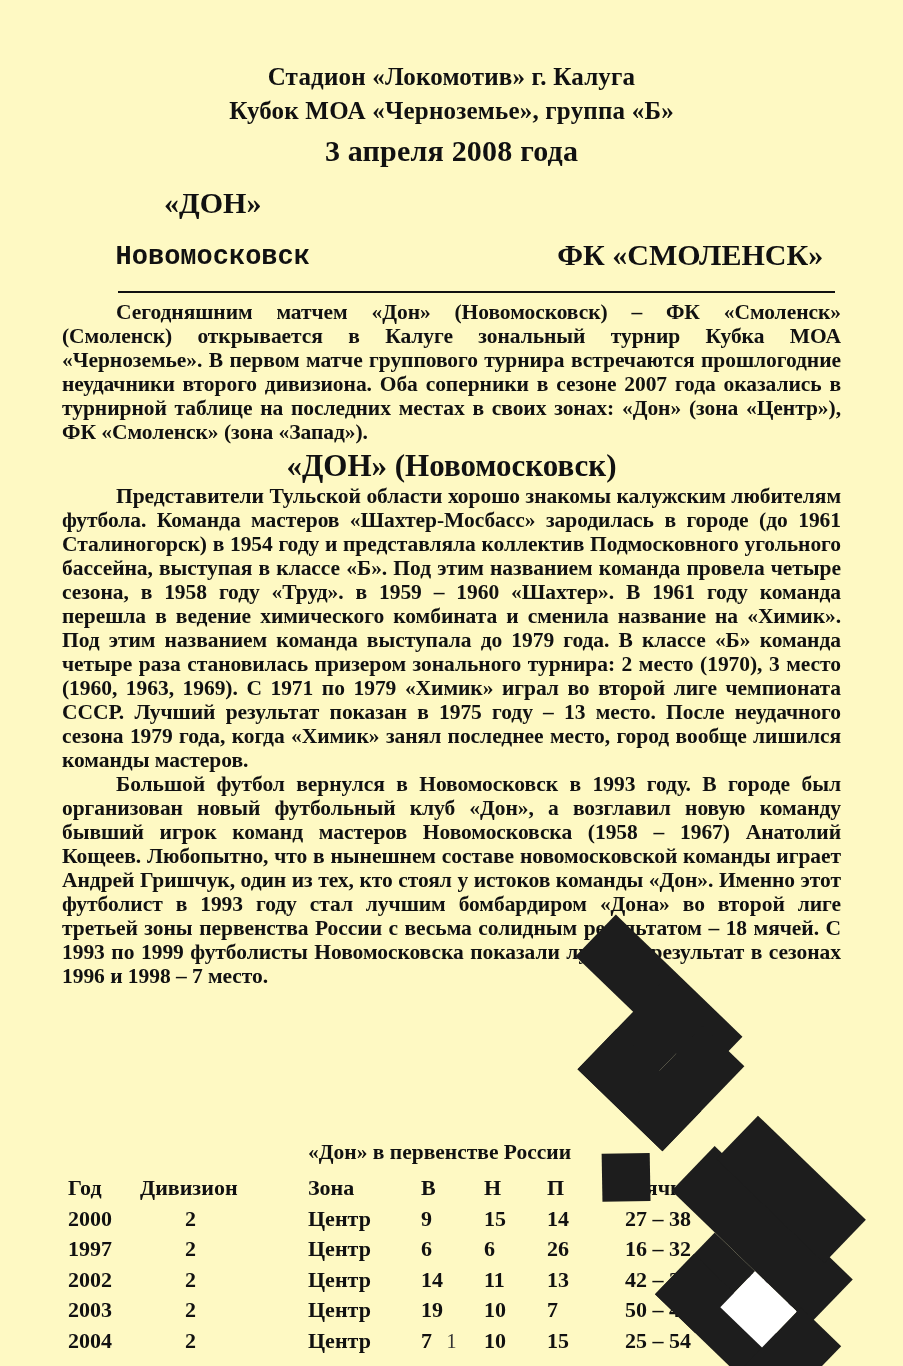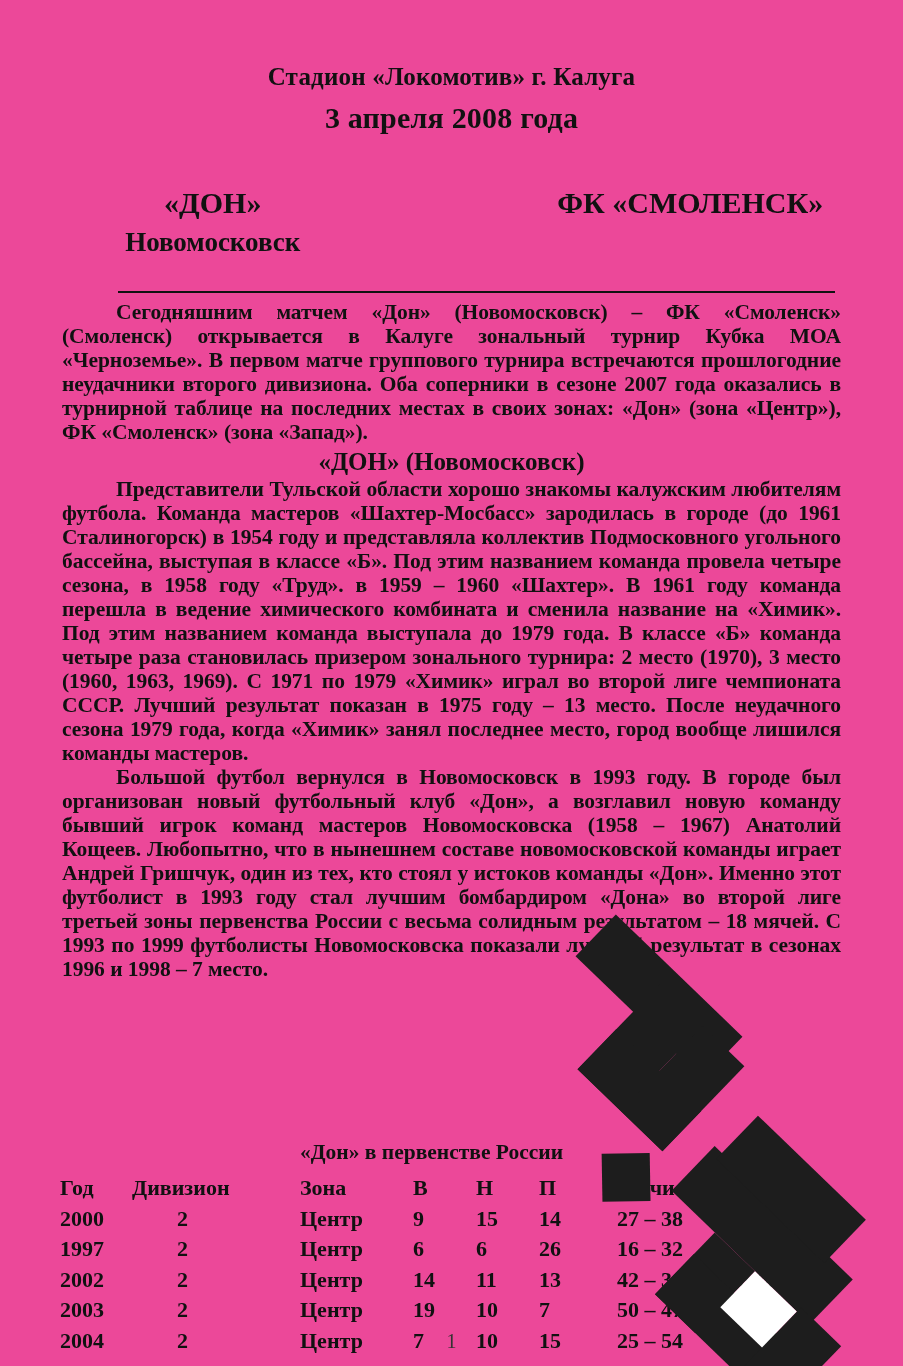--- a/index.html
+++ b/index.html
@@ -5,21 +5,21 @@
 <style>
   html, body {
     margin: 0;
     padding: 0;
     background: #ffffff;
   }
   .page {
     position: relative;
     width: 903px;
     height: 1366px;
-    background: #ec4899;
+    background: #fef9c3;
     overflow: hidden;
     font-family: "Liberation Serif", "DejaVu Serif", serif;
     color: #111111;
     box-sizing: border-box;
   }
 
   
   .header {
     position: absolute;
     left: 0;
@@ -35,40 +35,41 @@
   .hdr-stadium { font-size: 25px; }
   .hdr-cup     { font-size: 25px; margin-top: 3px; }
   .hdr-date    { font-size: 30px; margin-top: 7px; }
 
   .teams {
     position: absolute;
     left: 0;
     right: 0;
     top: 186px;
     display: flex;
-    align-items: flex-start;
+    align-items: flex-end;
   }
   .team-col {
     flex: 1 1 50%;
     text-align: center;
   }
   .team-col.left  { padding-right: 42px; }
   .team-col.right { padding-left: 10px; }
   .team-name {
     font-size: 30px;
     font-weight: bold;
     line-height: 1.12;
     white-space: nowrap;
   }
   .team-city {
     font-size: 27px;
     font-weight: bold;
-    margin-top: 7px;
+    margin-top: 22px;
     line-height: 1.12;
     white-space: nowrap;
+    font-family: Liberation Mono, monospace;
   }
 
   .rule {
     position: absolute;
     left: 118px;
     width: 717px;
     top: 291px;
     height: 0;
     border-top: 2.5px solid #111111;
   }
@@ -88,30 +89,30 @@
     text-indent: 54px;
     font-weight: bold;
     letter-spacing: -0.05px;
     -webkit-hyphens: none;
     hyphens: none;
   }
   p.para:last-child { margin-bottom: 0; }
 
   .section-head {
     text-align: center;
-    font-size: 25px;
+    font-size: 31px;
     font-weight: bold;
     margin: 3px 0 0 0;
     line-height: 1.2;
   }
 
   
   .table-block {
     position: absolute;
-    left: 60px;
+    left: 68px;
     width: 779px;
     top: 1139px;
     font-weight: bold;
   }
   .table-caption {
     font-size: 21.5px;
     margin-left: 240px;
     line-height: 26px;
     white-space: nowrap;
   }
@@ -164,20 +165,21 @@
   }
   .watermark svg { display: block; overflow: visible; }
 </style>
 </head>
 <body>
 
 <div class="page">
 
   <div class="header">
     <div class="hdr-line hdr-stadium">Стадион «Локомотив» г. Калуга</div>
+    <div class="hdr-line hdr-cup">Кубок МОА «Черноземье», группа «Б»</div>
     <div class="hdr-line hdr-date">3 апреля 2008 года</div>
   </div>
 
   <div class="teams">
     <div class="team-col left">
       <div class="team-name">«ДОН»</div>
       <div class="team-city">Новомосковск</div>
     </div>
     <div class="team-col right">
       <div class="team-name">ФК «СМОЛЕНСК»</div>

